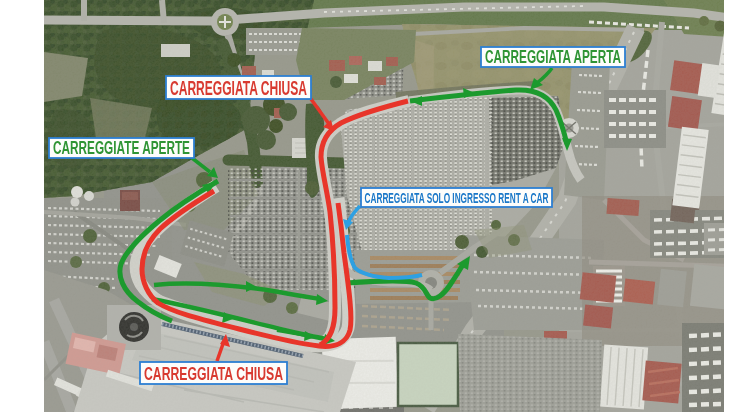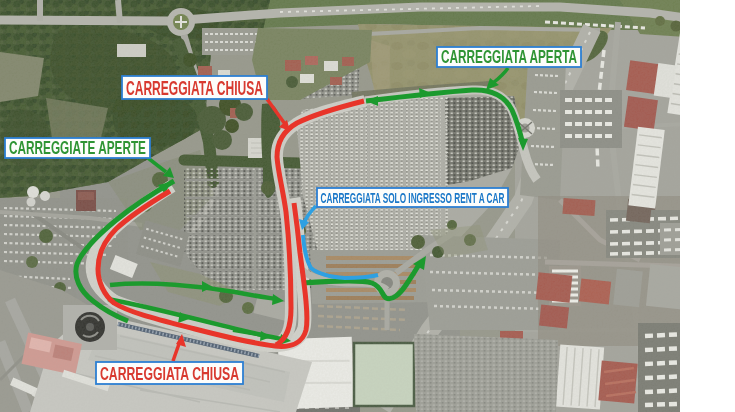--- a/index.html
+++ b/index.html
@@ -1,16 +1,16 @@
 <!DOCTYPE html>
 <html><head>
 <meta charset="utf-8">
 <style>
 html,body{margin:0;padding:0;background:#fff;}
-#map{width:680px;height:412px;position:relative;overflow:hidden;}
+#map{width:680px;height:412px;position:relative;overflow:hidden;margin-left:44px;}
 text{font-family:"Liberation Sans",sans-serif;font-weight:bold;}
 </style>
 </head>
 <body>
 
 <div id="map">
 <svg width="735" height="412" viewBox="0 0 735 412">
 <defs>
 <filter id="soft" x="-5%" y="-5%" width="110%" height="110%">
           <feGaussianBlur stdDeviation="0.6"></feGaussianBlur>

